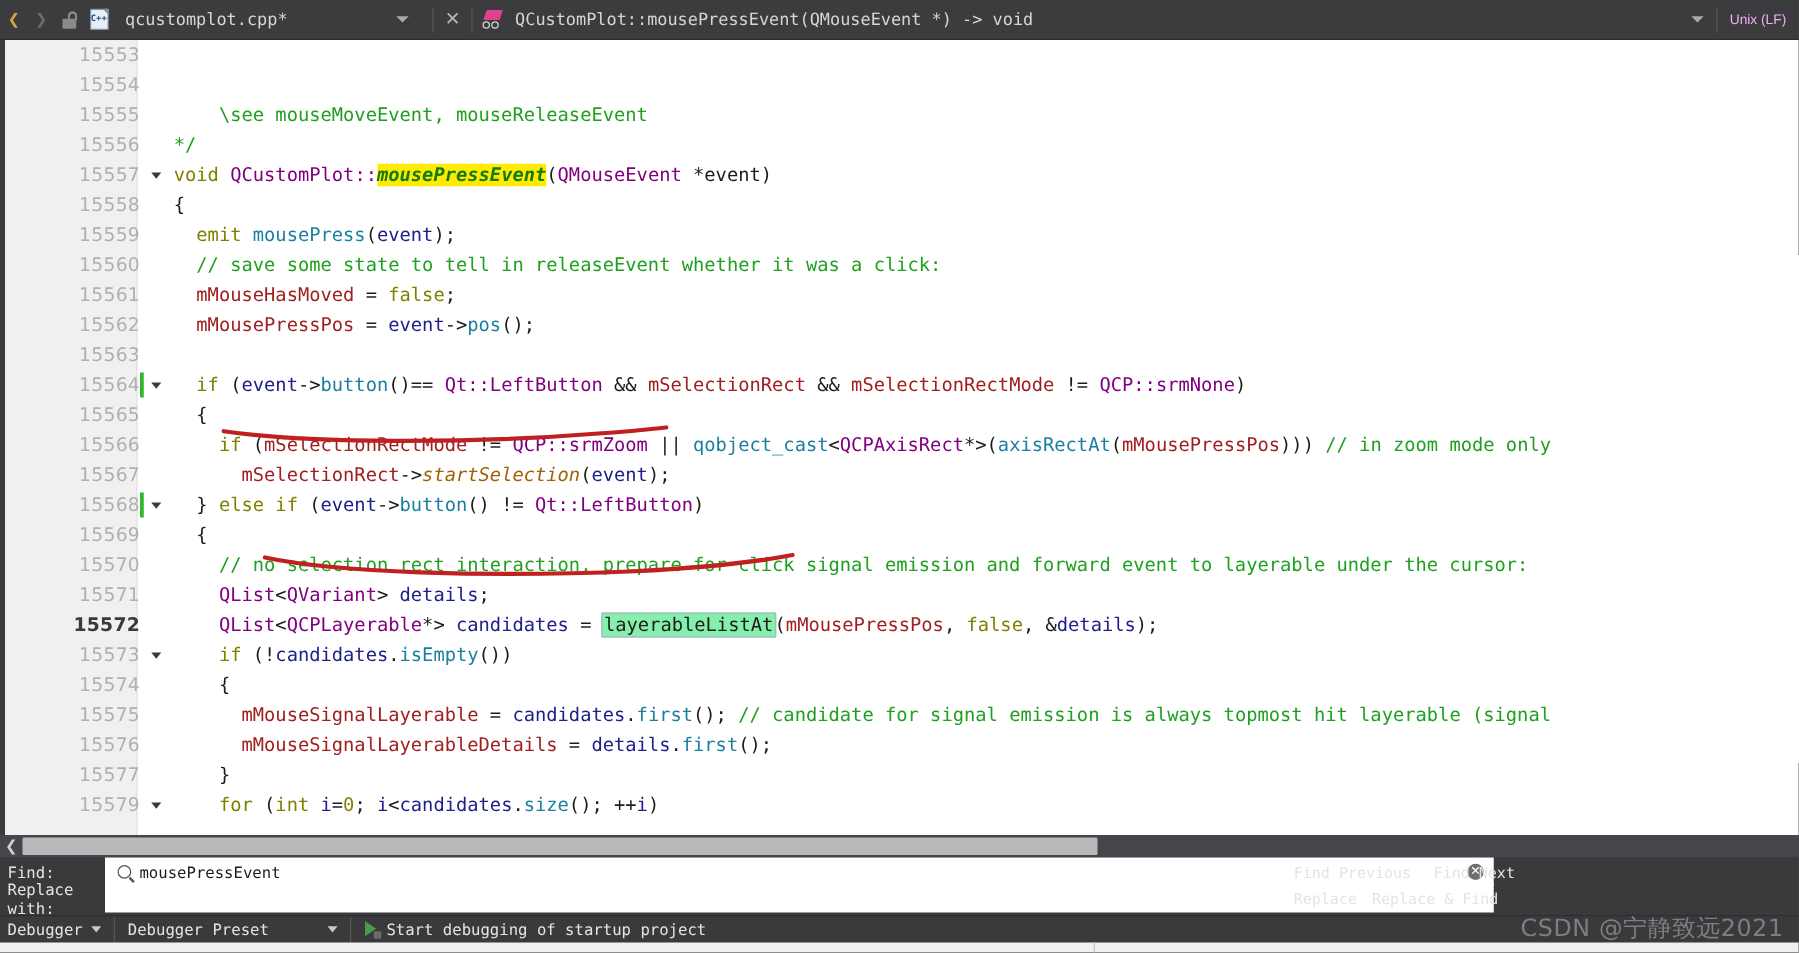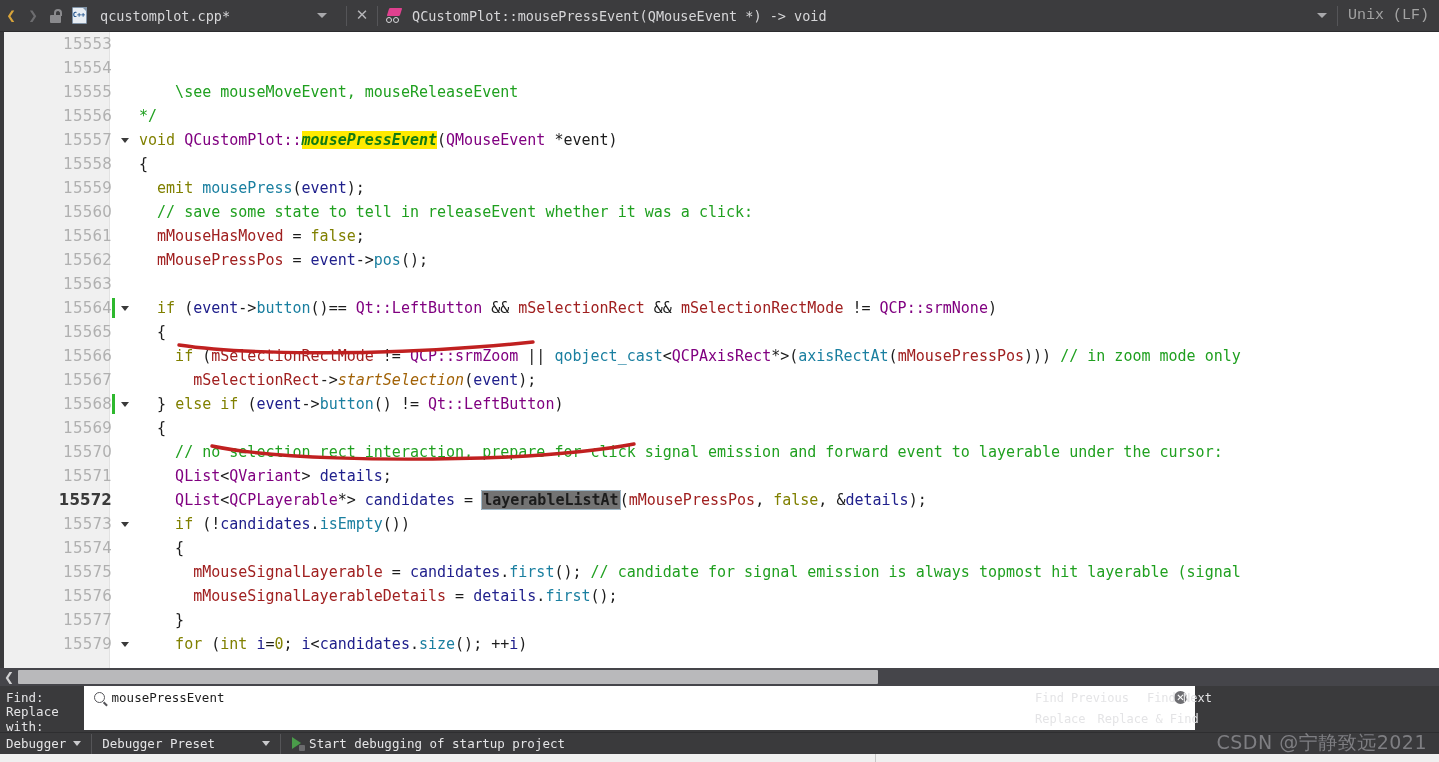--- a/index.html
+++ b/index.html
@@ -77,22 +77,22 @@
   .class-ico .g1 { left:0px; } .class-ico .g2 { left:7px; }
   #symbol-name {
     color: #d6d6d8; font-size: 13.5px; margin-left: 6px; white-space: nowrap;
     font-family: "DejaVu Sans Mono", monospace;
   }
   #topbar-right {
     margin-left: auto; display: flex; align-items: center; gap: 6px;
     padding-right: 10px;
   }
   #eol-label {
-    color: #a3a3a3; font-size: 15px;
-    font-family: Liberation Mono, monospace; white-space: nowrap;
+    color: #f0abfc; font-size: 11px;
+    font-family: Liberation Sans, sans-serif; white-space: nowrap;
   }
 
   
   #editor {
     position: absolute; left: 0; top: 32px; width: 1439px; height: 636px;
     background: #ffffff; overflow: hidden;
   }
   #gutter {
     position: absolute; left: 0; top: 0; width: 110px; height: 636px;
     background: #f0f0f0; border-right: 1px solid #e2e2e2;
@@ -142,22 +142,22 @@
   .t-var  { color: #a02020; }
   .t-pl   { color: #1c1c1c; }
   .t-num  { color: #808000; }
   .t-blu  { color: #20208c; }
   .hl-yellow {
     background: #ffea00; color: #127a12;
     font-weight: bold; font-style: italic;
   }
   .it-fn { color:#a16207; font-style: italic; }
   .occ-box {
-    background: #737373; border: 1px solid #9fb8c8;
-    padding: 0 1px; margin: 0 -1px; border-radius: 1px; font-weight: bold;
+    background: #86efac; border: 1px solid #9fb8c8;
+    padding: 0 1px; margin: 0 -1px; border-radius: 1px;
   }
 
   
   .annot { position: absolute; pointer-events: none; }
 
   
   #hscroll {
     position: absolute; left: 0; top: 668px; width: 1439px; height: 18px;
     background: #45454a; display: flex; align-items: center;
   }

